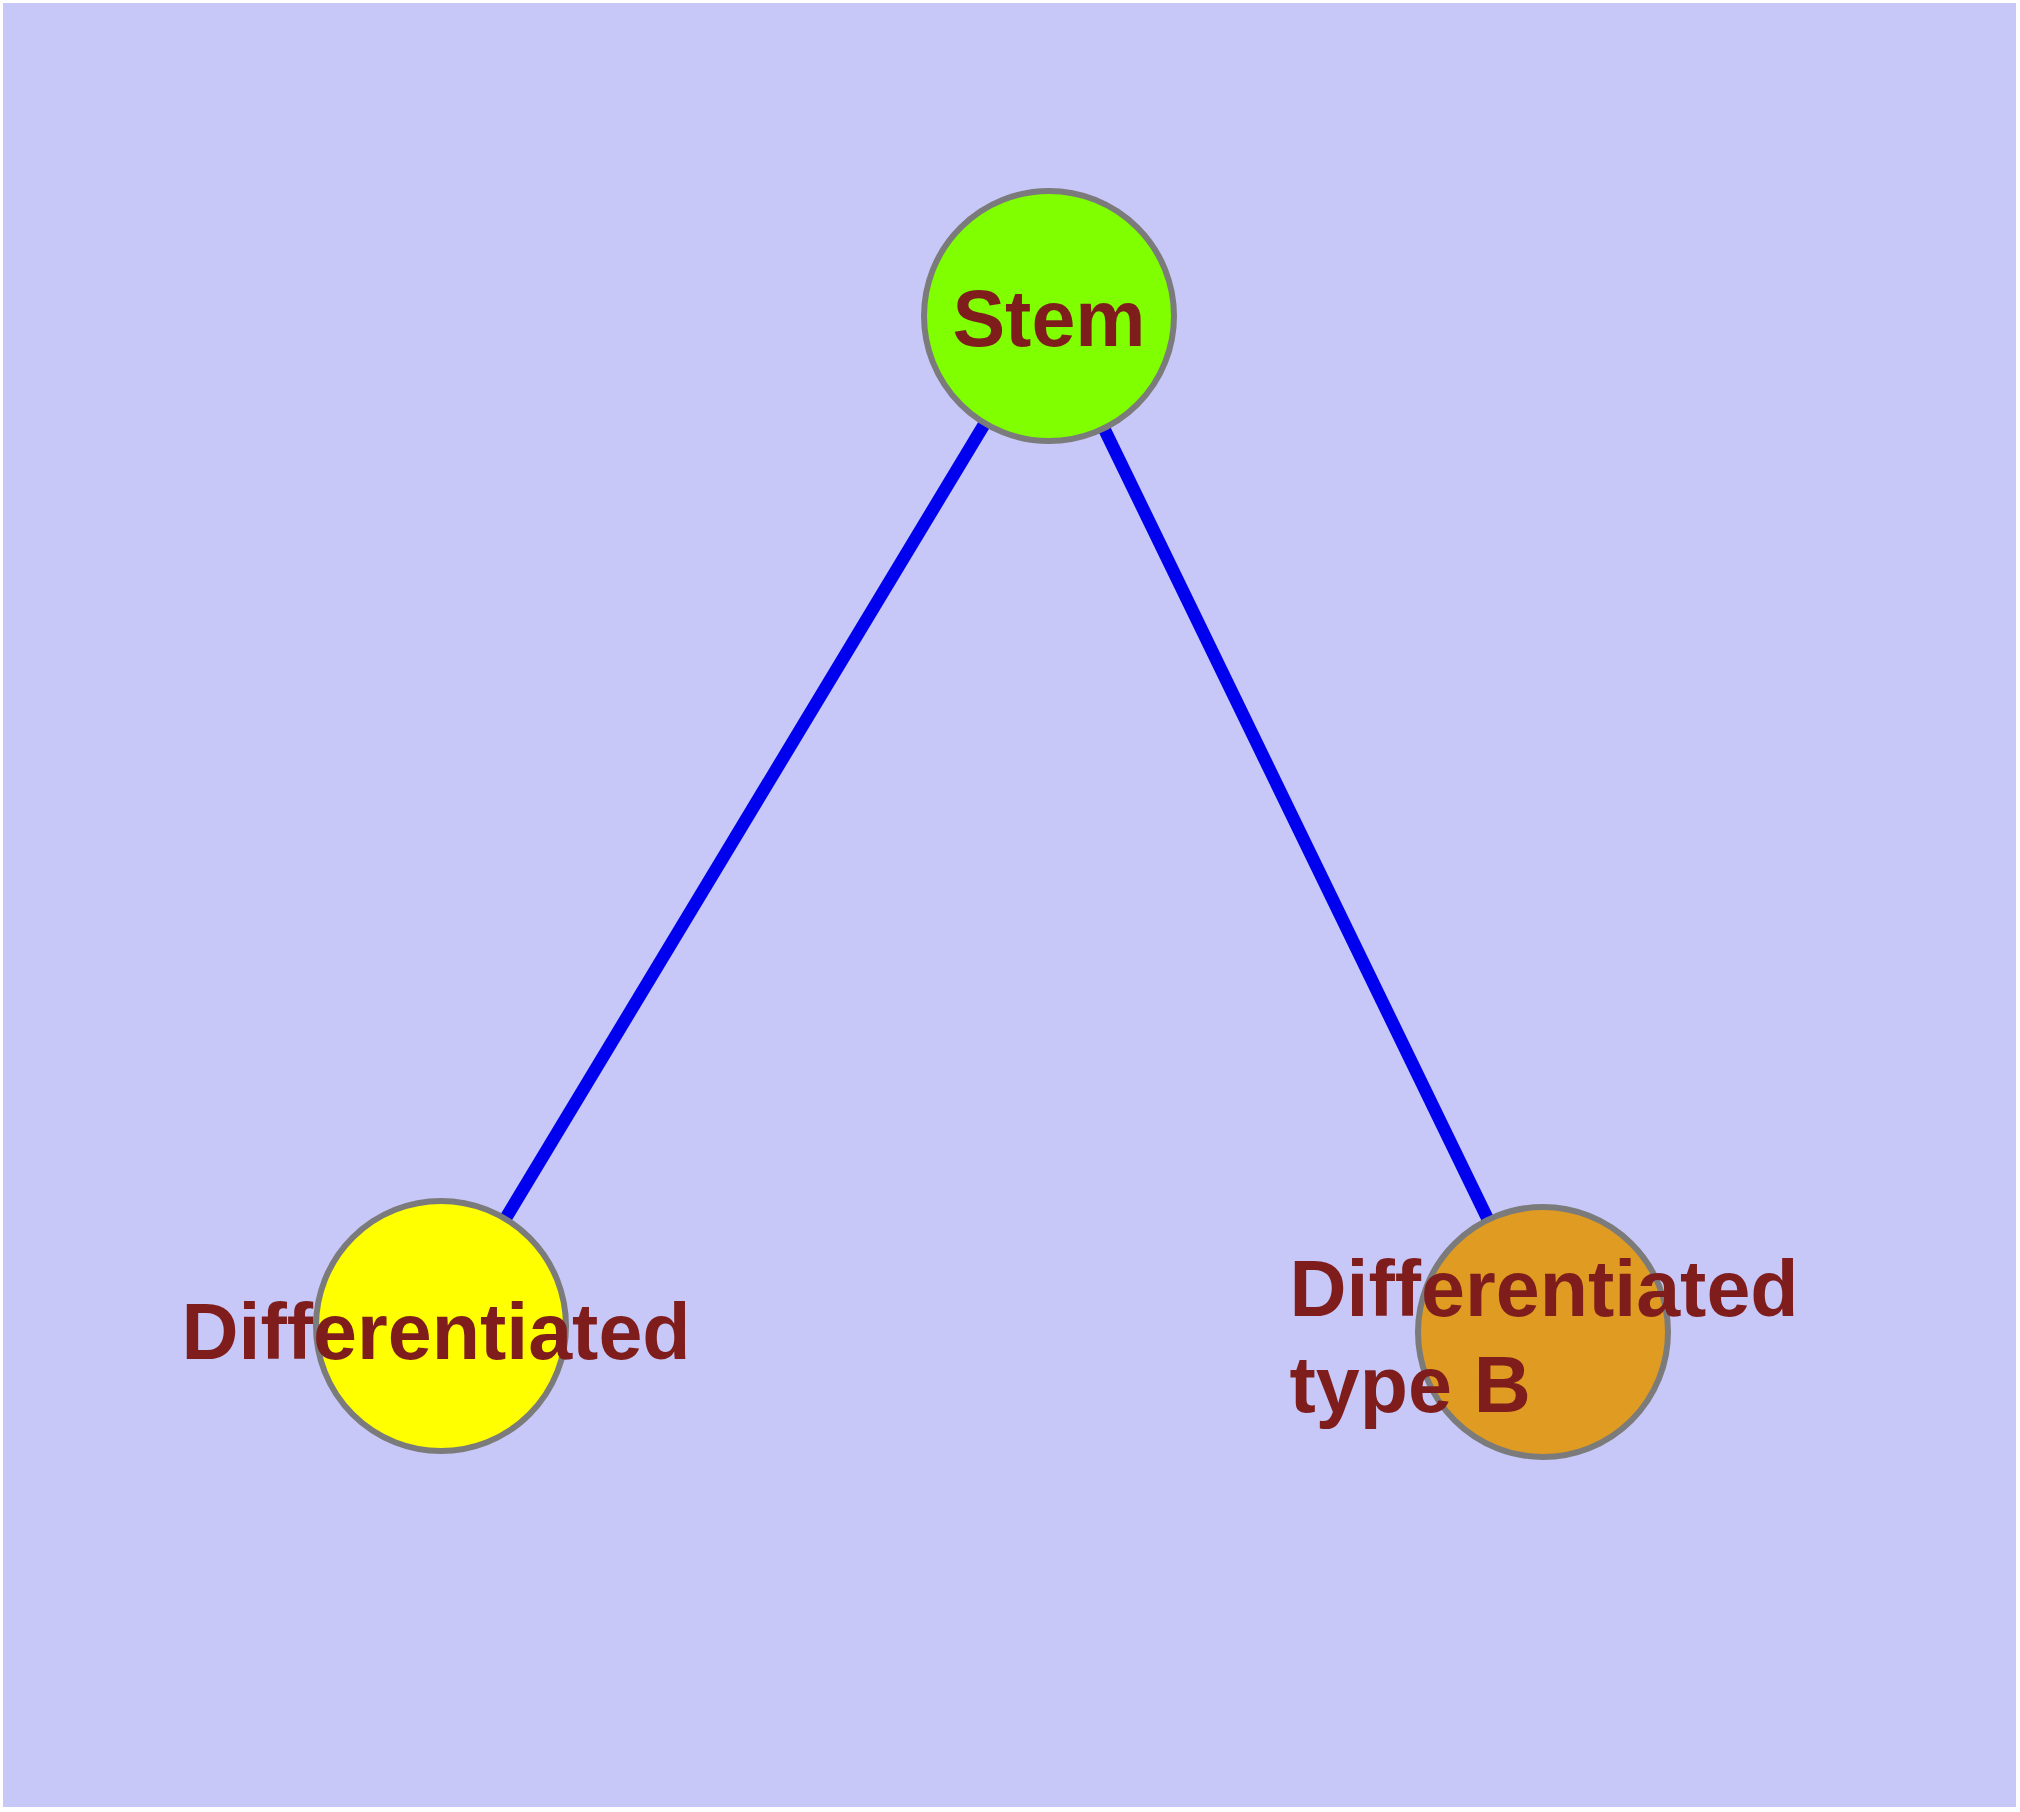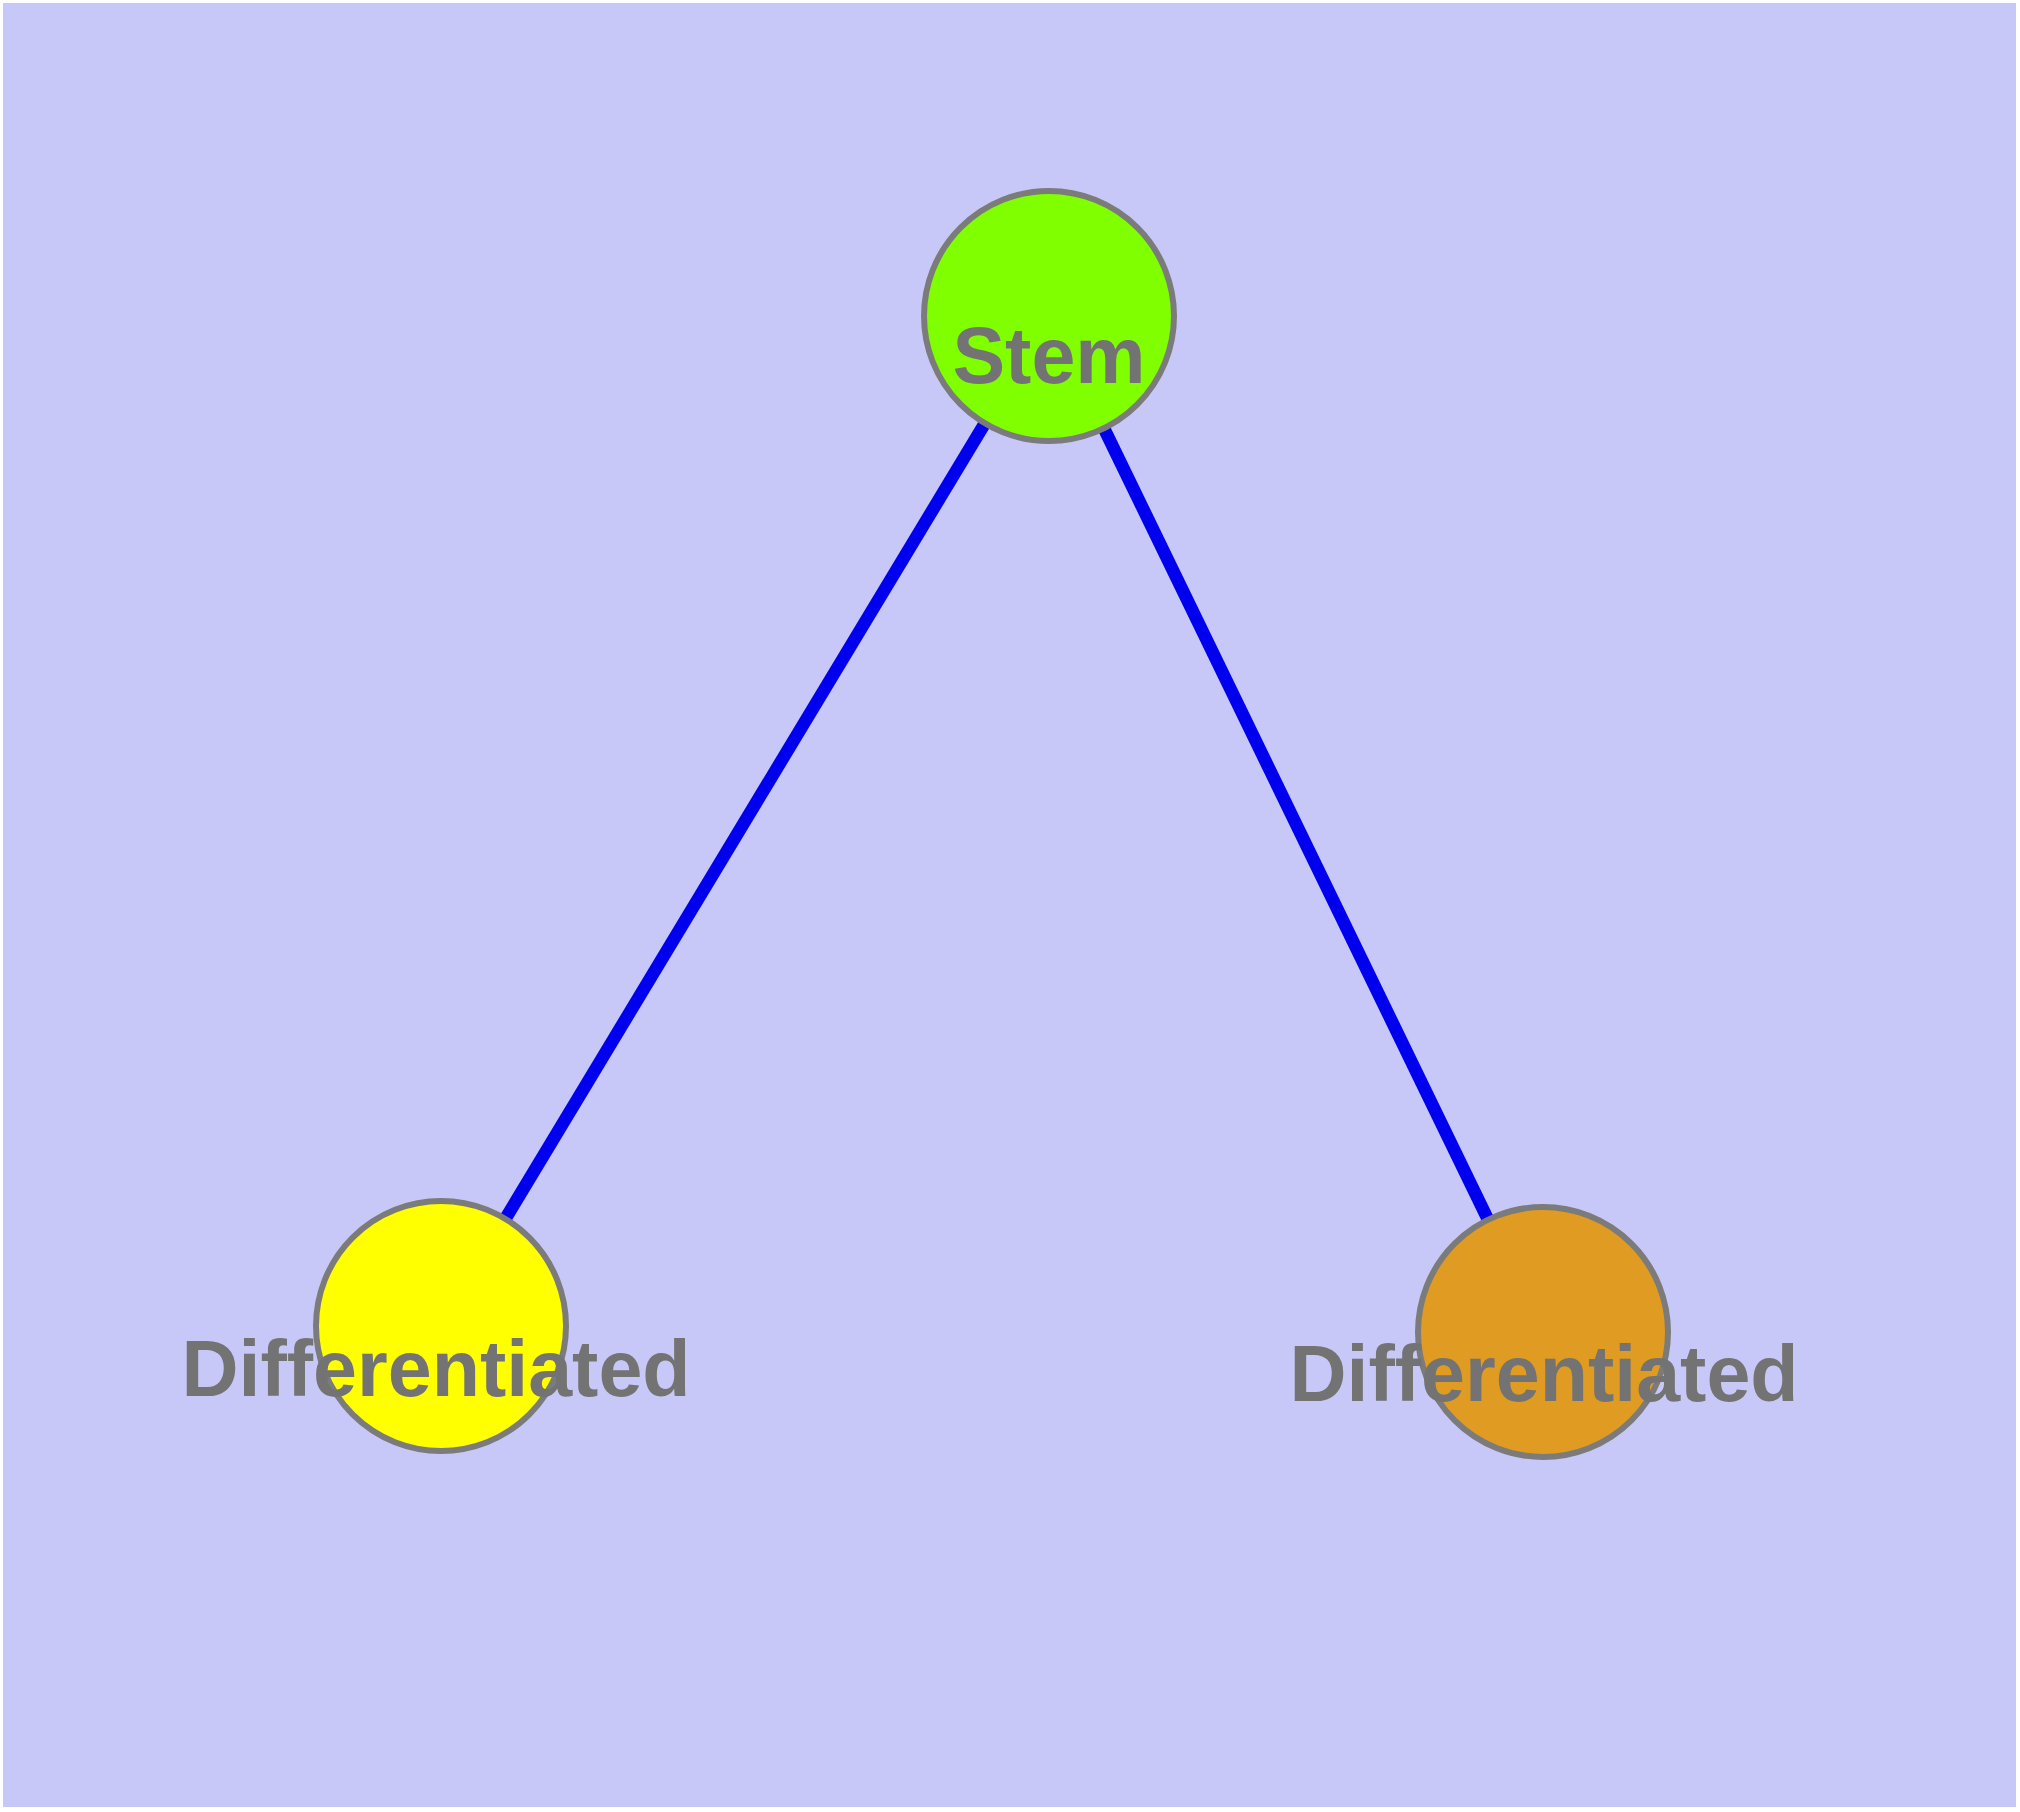--- a/index.html
+++ b/index.html
@@ -37,27 +37,26 @@
     border-radius: 50%;
     z-index: 2;
   }
   .node-stem { left: 921px; top: 188px;  background: #7FFF00; }
   .node-a    { left: 313px;  top: 1198px; background: #FFFF00; }
   .node-b    { left: 1415px; top: 1204px; background: #E09B22; }
   .node-label {
     position: absolute;
     transform: translate(-50%, -50%);
     z-index: 3;
-    color: #737373;
+    color: #7f1d1d;
     font-weight: bold;
     font-size: 79px;
     line-height: 96px;
     text-align: left;
     white-space: nowrap;
-    margin-top: 37px;
   }
   .label-stem { left: 1049px; top: 319px; }
   .label-a    { left: 436px;  top: 1332px; }
   .label-b    { left: 1544px; top: 1337px; }
   .label-line { display: block; }
 </style>
 </head>
 <body>
 
 <div class="panel"></div>
@@ -74,14 +73,15 @@
 <div class="node-label label-stem">
   <span class="label-line">Stem</span>
 </div>
 
 <div class="node-label label-a">
   <span class="label-line">Differentiated</span>
 </div>
 
 <div class="node-label label-b">
   <span class="label-line">Differentiated</span>
+  <span class="label-line">type B</span>
 </div>
 
 
 </body></html>

